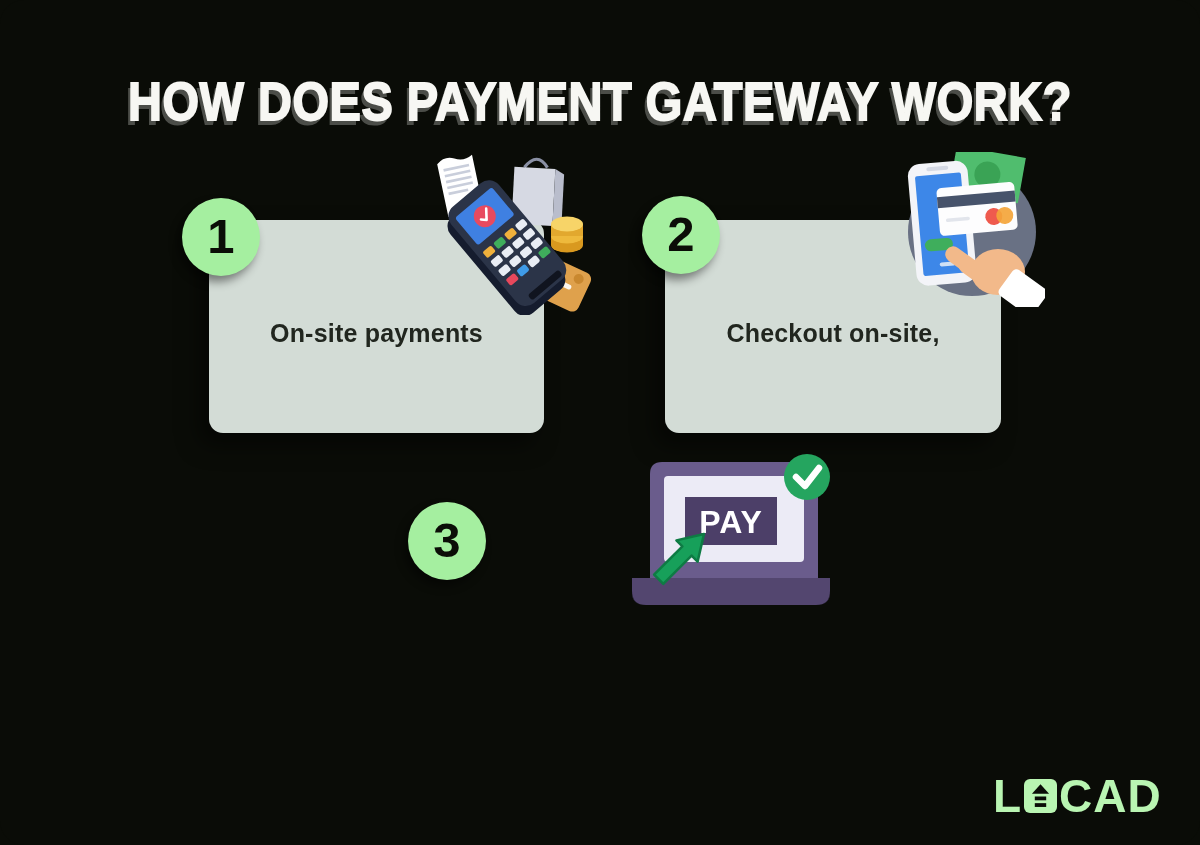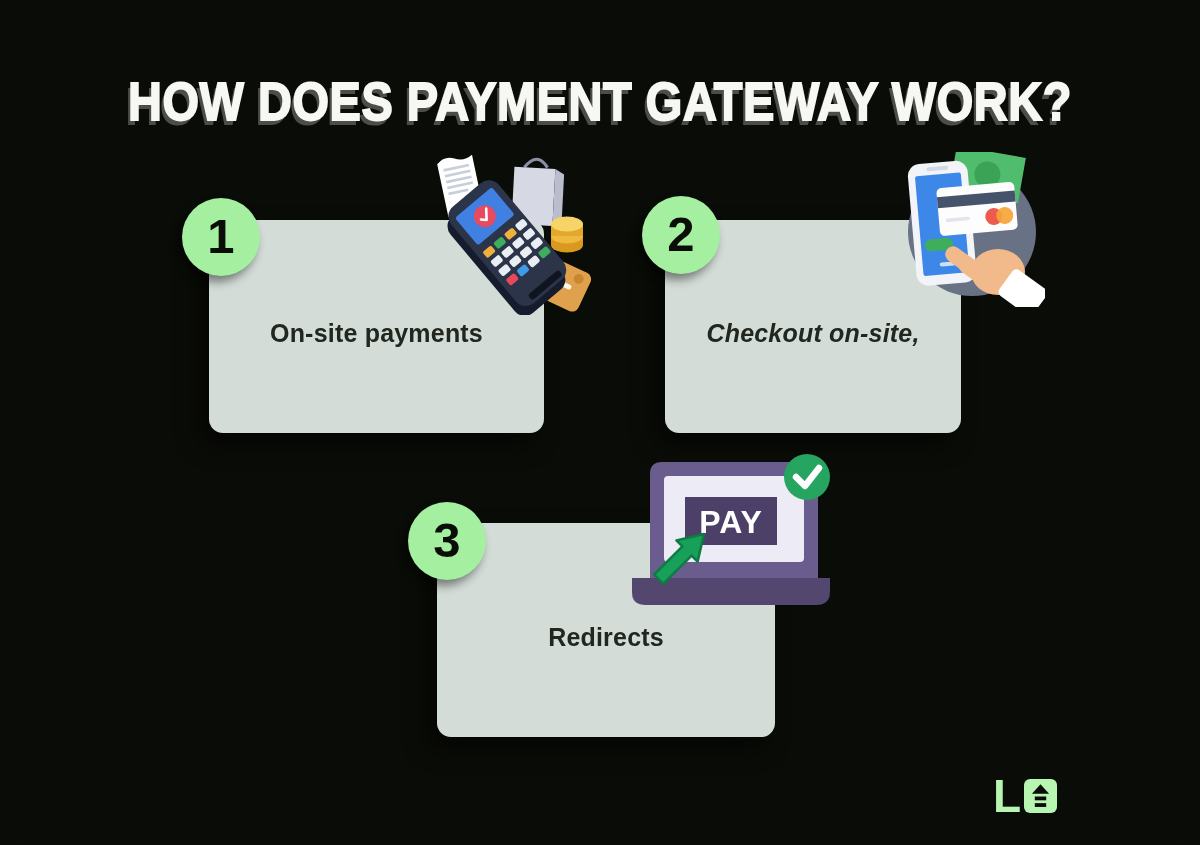--- a/index.html
+++ b/index.html
@@ -17,21 +17,21 @@
     letter-spacing:0.5px;
     transform:scaleY(1.15);
     text-shadow:-3px 4px 0 rgba(130,132,126,0.55);
   }
   .card {
     position:absolute; background:var(--card,#d3dcd6); border-radius:14px;
     display:flex; align-items:center; justify-content:center;
     box-shadow:-10px 12px 22px rgba(0,0,0,0.5);
   }
   .card1 { left:209px; top:220px; width:335px; height:213px; }
-  .card2 { left:665px; top:220px; width:296px; height:213px;font-style:italic; }
+  .card2 { left:665px; top:220px; width:336px; height:213px; }
   .card3 { left:437px; top:523px; width:338px; height:214px; }
   .label {
     font-size:25px; font-weight:bold; color:var(--label,#21261f);
     text-align:center; line-height:33px; letter-spacing:0.2px;
     transform:translateY(7px);
   }
   .badge {
     position:absolute; width:78px; height:78px; border-radius:50%;
     background:var(--badge,#a5efa0);
     display:flex; align-items:center; justify-content:center;
@@ -171,25 +171,20 @@
     </g>
 
     <g>
       <rect x="46" y="92" width="50" height="16" rx="8" fill="#f2b98a" transform="rotate(36 50 100)"></rect>
       <rect x="60" y="104" width="34" height="14" rx="7" fill="#f2b98a" transform="rotate(36 62 110)"></rect>
       <ellipse cx="98" cy="120" rx="27" ry="23" fill="#f2b98a"></ellipse>
       <rect x="106" y="120" width="42" height="32" rx="5" fill="#ffffff" transform="rotate(36 118 132)"></rect>
     </g>
   </svg>
 
-  <div class="card card3">
-    <div class="label">
-      <div>Redirects</div>
-    </div>
-  </div>
   <div class="badge badge3">
     <span>3</span>
   </div>
   <svg class="icon icon-laptop" width="205" height="160" viewBox="0 0 205 160">
 
     <path d="M34 16 h144 q12 0 12 12 v104 H22 V28 q0 -12 12 -12 Z" fill="#6a5c8c"></path>
     <rect x="36" y="30" width="140" height="86" rx="4" fill="#ecebf6"></rect>
 
     <rect x="57" y="51" width="92" height="48" fill="#4c3f68"></rect>
     <text x="103" y="87" text-anchor="middle" font-family="Liberation Sans, sans-serif" font-size="32" font-weight="bold" letter-spacing="1" fill="#ffffff">PAY</text>
@@ -207,15 +202,16 @@
 
   <div class="logo">
     <span>L</span>
     <span class="logo-o">
       <svg viewBox="0 0 20 26">
         <polygon points="10,0 19,10 1,10" fill="#0a0c07"></polygon>
         <rect x="4" y="13" width="12" height="4" fill="#0a0c07"></rect>
         <rect x="4" y="20" width="12" height="4" fill="#0a0c07"></rect>
       </svg>
     </span>
+    <span>CAD</span>
   </div>
 
 </div>
 
 </body></html>

